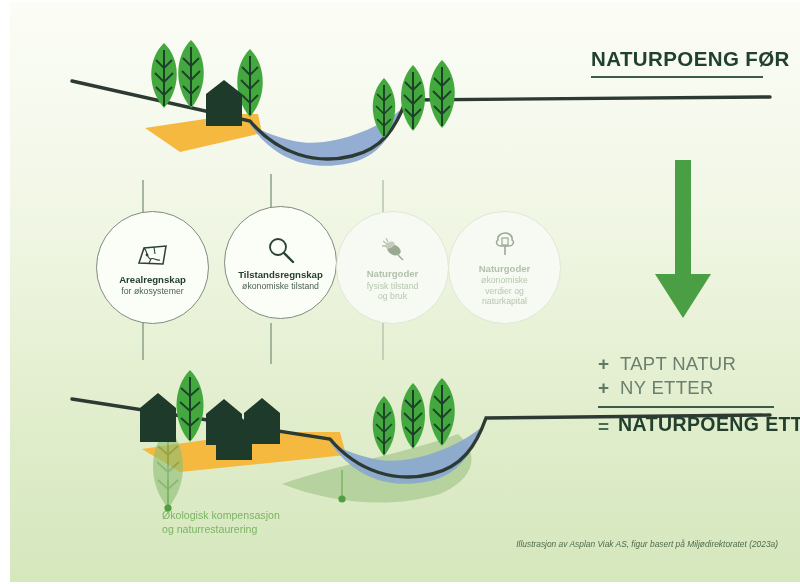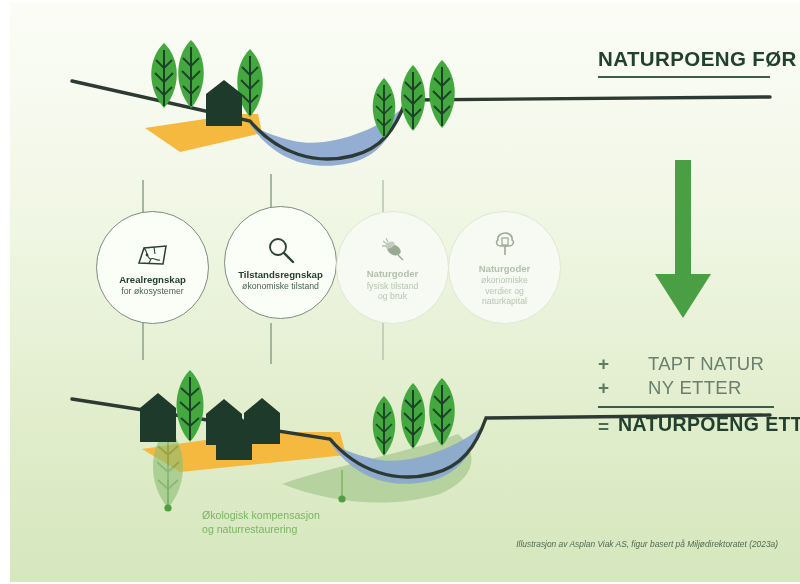--- a/index.html
+++ b/index.html
@@ -10,32 +10,32 @@
     background:#ffffff;
   }
   #canvas{
     position:absolute;left:10px;top:2px;width:790px;height:580px;
     background:linear-gradient(180deg,#fbfdf6 0%,#f4f8ea 28%,#eaf3da 52%,#e0edcb 74%,#d5e7bd 100%);
     overflow:hidden;
   }
   .svgfull{position:absolute;left:0;top:0;width:790px;height:580px;}
 
   
-  .title-block{position:absolute;right:22px;text-align:right;}
+  .title-block{position:absolute;right:29px;text-align:right;}
   .ttl{font-size:20.5px;line-height:1.07;letter-spacing:.4px;white-space:nowrap;}
   .ttl .b{font-weight:bold;color:#22402e;}
   #title-top{top:46px;width:180px;}
   #title-top .rule{
     margin-top:6px;border-top:2.5px solid #3d5c48;width:172px;
   }
 
   #equation{position:absolute;right:22px;top:350px;width:180px;}
   .eqrow{display:flex;align-items:baseline;gap:9px;white-space:nowrap;}
   .eqsign{font-size:19px;font-weight:bold;color:#5b7a62;width:13px;display:inline-block;}
-  .eqtxt{font-size:18.5px;color:#6b7f6f;letter-spacing:.3px;line-height:1.28;margin-left:28px;}
+  .eqtxt{font-size:18.5px;color:#6b7f6f;letter-spacing:.3px;line-height:1.28;}
   #equation .rule{
     margin:7px 0 6px 0;border-top:2.5px solid #3d5c48;width:176px;
   }
   .eqtotal{display:flex;gap:9px;}
   .eqtotal .eqsign{color:#4a6b52;padding-top:2px;}
 
   
   #circles{position:absolute;left:86px;top:204px;width:470px;height:128px;}
   .circ{
     position:absolute;width:113px;height:113px;border-radius:50%;
@@ -266,19 +266,19 @@
             <rect x="11" y="8" width="6" height="7" fill="none" stroke="#9aa894" stroke-width="1.2"></rect>
           </svg>
         </span>
         <span class="c-ttl">Naturgoder</span>
         <span class="c-sub" style="white-space:pre-line;">økonomiske
 verdier og
 naturkapital</span>
       </div>
     </div>
 
-    <div id="resto-caption" style="white-space:pre-line;margin-left:40px;">Økologisk kompensasjon
+    <div id="resto-caption" style="white-space:pre-line;">Økologisk kompensasjon
 og naturrestaurering</div>
 
     <div id="credit">Illustrasjon av Asplan Viak AS, figur basert på Miljødirektoratet (2023a)</div>
 
   </div>
 </div>
 
 </body></html>

